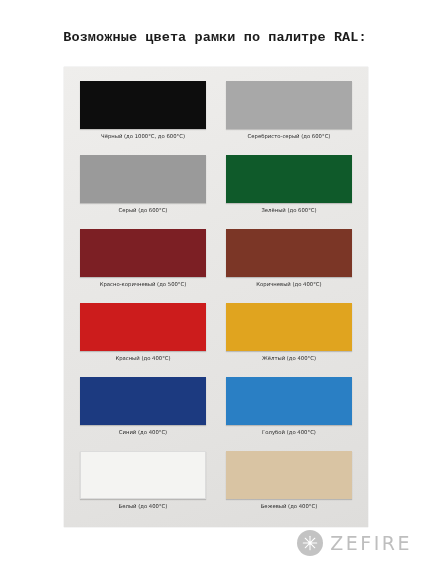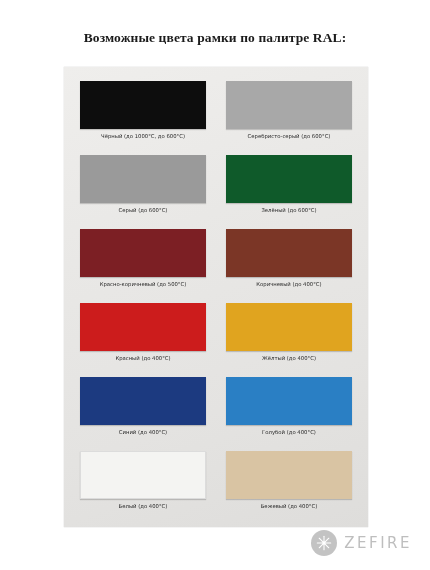--- a/index.html
+++ b/index.html
@@ -22,21 +22,21 @@
   .title {
     position: absolute;
     top: 30px;
     left: 0;
     width: 430px;
     text-align: center;
     font-size: 13.5px;
     font-weight: bold;
     color: #1b1b1b;
     letter-spacing: 0.1px;
-    font-family: Liberation Serif, serif;
+    font-family: Liberation Mono, monospace;
   }
   .board {
     position: absolute;
     left: 64px;
     top: 67px;
     width: 304px;
     height: 460px;
     background: linear-gradient(160deg, #efeeec 0%, #e9e8e6 35%, #e4e3e1 70%, #dedddb 100%);
     box-shadow: 0 0 1px rgba(0,0,0,0.25);
   }
@@ -88,21 +88,21 @@
   .wm-badge {
     width: 26px;
     height: 26px;
     border-radius: 50%;
     background: #b9b9b9;
     display: flex;
     align-items: center;
     justify-content: center;
   }
   .wm-text {
-    font-size: 15px;
+    font-size: 19px;
     letter-spacing: 2.5px;
     color: #b3b3b3;
     font-family: "DejaVu Sans", sans-serif;
   }
 </style>
 </head>
 <body>
 
 <div class="page">
 

